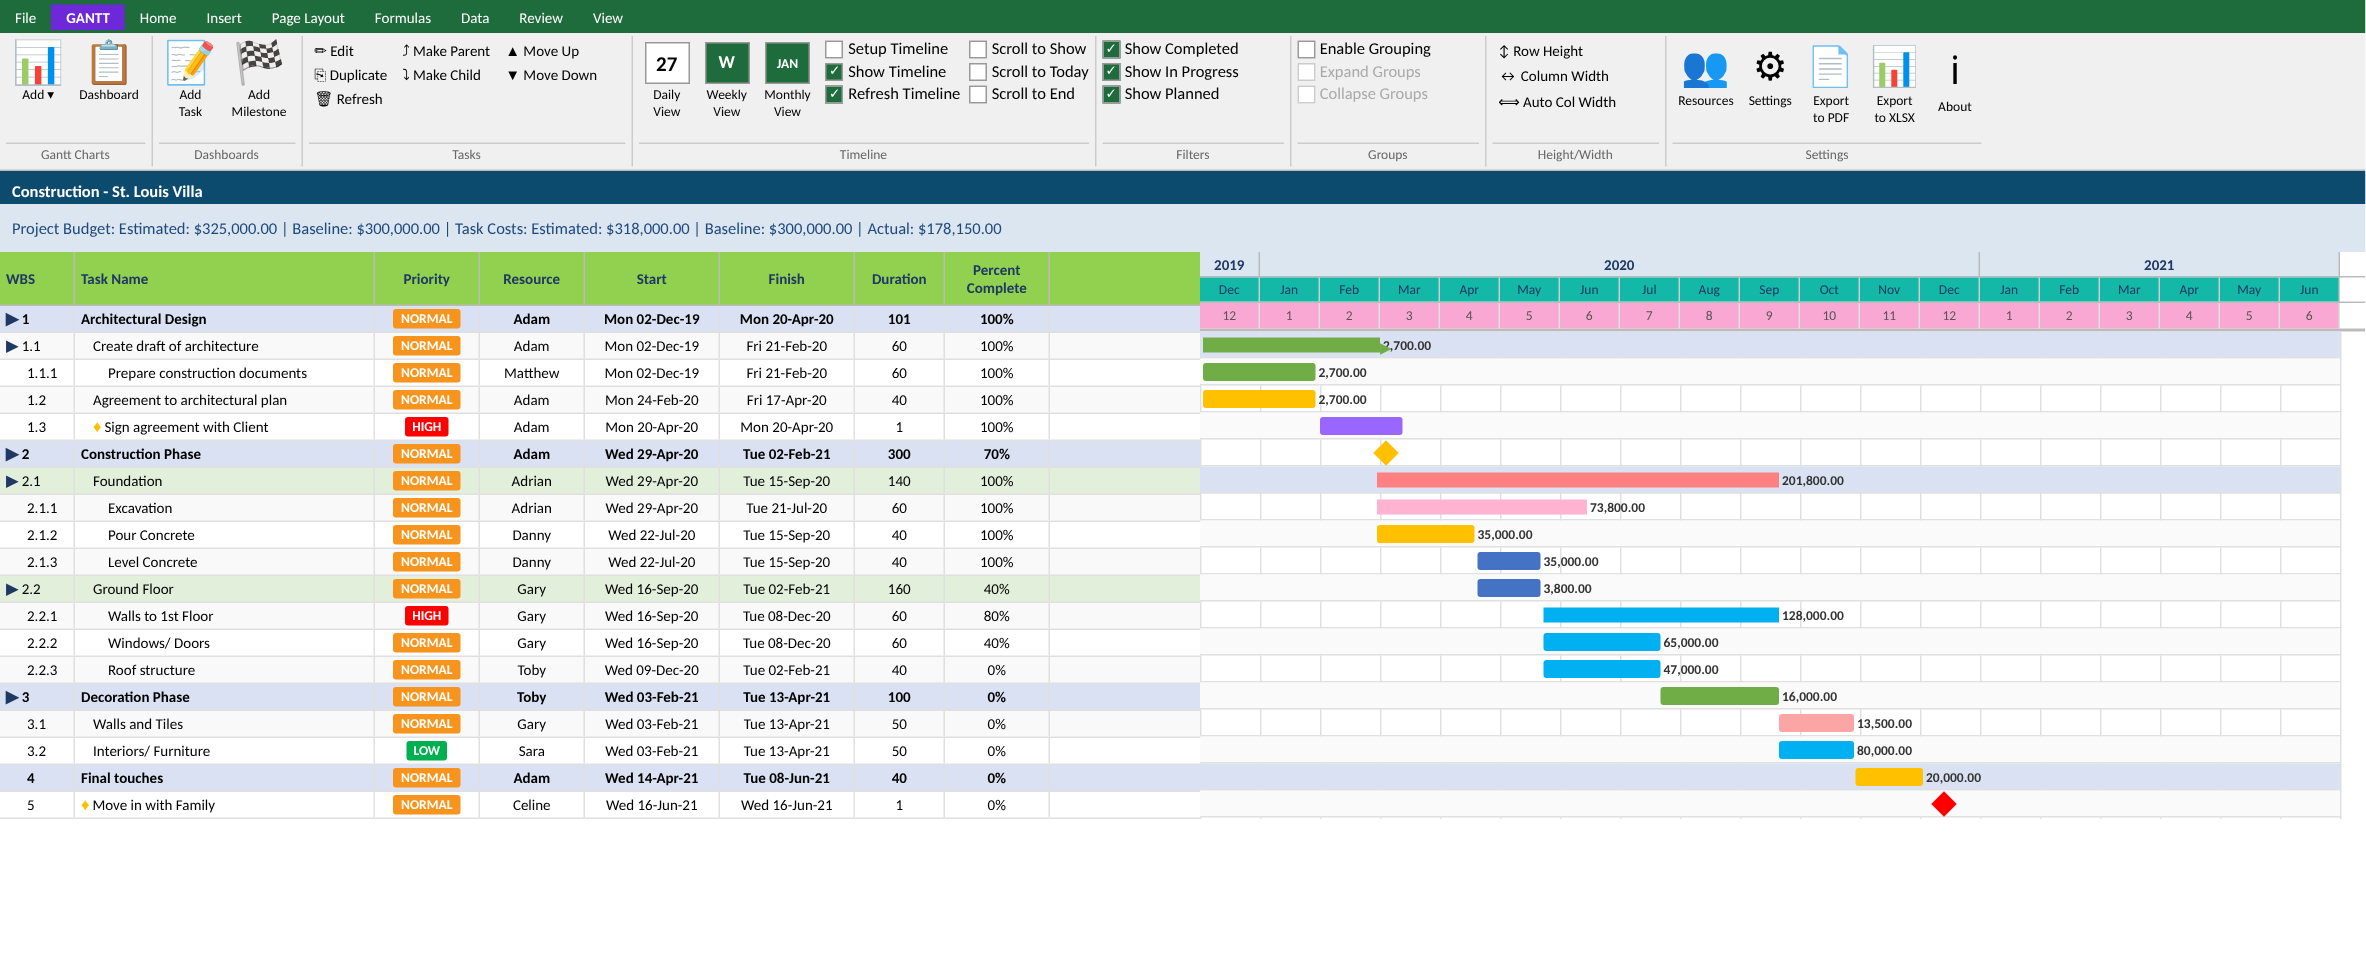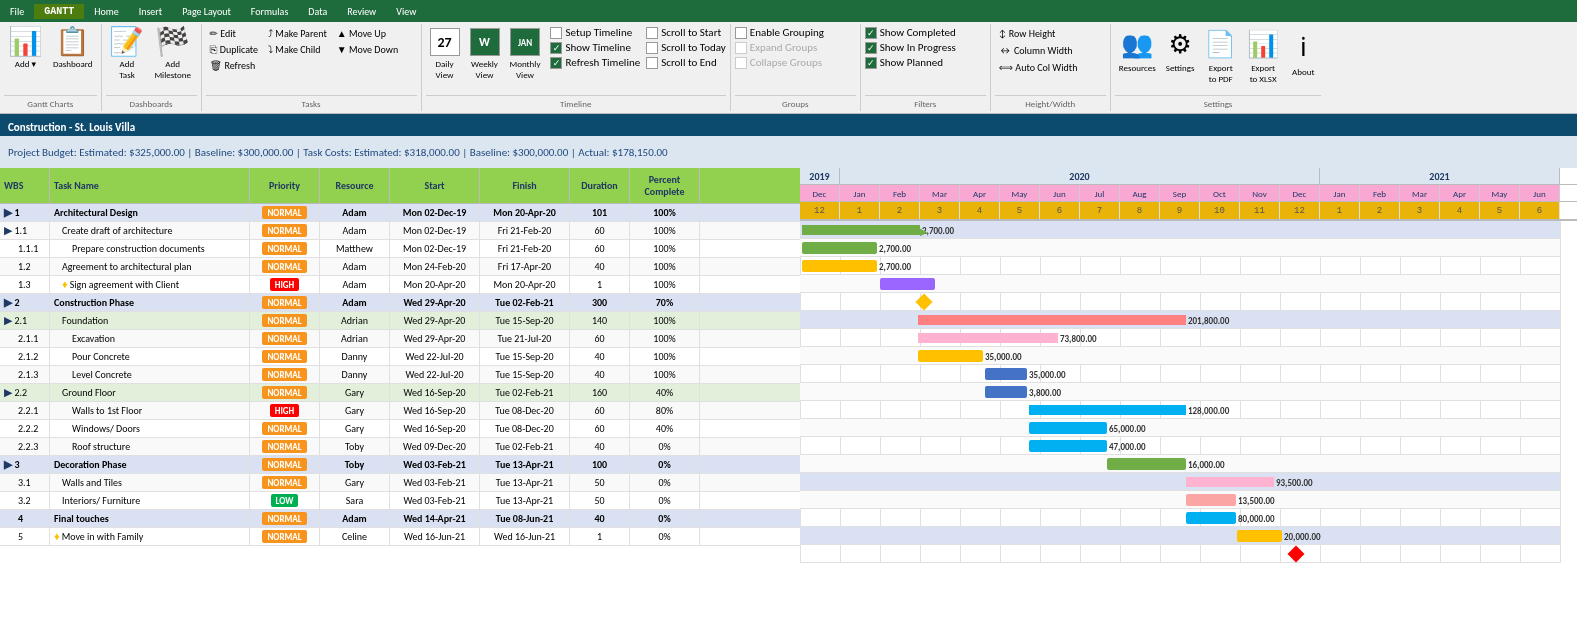--- a/index.html
+++ b/index.html
@@ -57,22 +57,22 @@
     .priority-high { background: #ff0000; }
     .priority-low { background: #00b050; }
 
     
     .gantt-chart { flex: 1; overflow: hidden; position: relative; }
     .gantt-header { background: #fff; border-bottom: 1px solid #bbb; }
     .year-row { display: flex; height: 17px; border-bottom: 1px solid #bbb; background: #fff; }
     .month-row { display: flex; height: 17px; border-bottom: 1px solid #bbb; }
     .week-row { display: flex; height: 18px; border-bottom: 1px solid #bbb; }
     .year-cell { background: #dce6f1; border-right: 1px solid #bbb; display: flex; align-items: center; justify-content: center; font-weight: bold; font-size: 10px; color: #1f3864; }
-    .month-cell { border-right: 1px solid #ccc; display: flex; align-items: center; justify-content: center; font-size: 9px; color: #1f3864; background: #f9a8d4; }
-    .week-cell { border-right: 1px solid #e0e0e0; display: flex; align-items: center; justify-content: center; font-size: 9px; color: #555; background: #eab308; font-family: Liberation Mono, monospace; }
+    .month-cell { border-right: 1px solid #ccc; display: flex; align-items: center; justify-content: center; font-size: 9px; color: #1f3864; background: #14b8a6; }
+    .week-cell { border-right: 1px solid #e0e0e0; display: flex; align-items: center; justify-content: center; font-size: 9px; color: #555; background: #f9a8d4; }
 
     .gantt-rows { position: relative; }
     .gantt-row { height: 18px; border-bottom: 1px solid #e0e0e0; position: relative; }
     .gantt-row:nth-child(even) { background: #fafafa; }
     .gantt-row.group { background: #d9e1f2; }
 
     
     .bar { position: absolute; height: 12px; top: 3px; border-radius: 2px; display: flex; align-items: center; font-size: 8px; font-weight: bold; color: #333; padding-left: 2px; overflow: visible; white-space: nowrap; }
     .bar-label { position: absolute; left: 100%; padding-left: 2px; font-size: 9px; color: #333; }
 
@@ -82,21 +82,21 @@
     .cb-box { width: 12px; height: 12px; border: 1px solid #999; background: #fff; display: flex; align-items: center; justify-content: center; font-size: 9px; }
     .cb-box.checked { background: #1e6b3c; color: #fff; }
     .cb-box.checked::after { content: '✓'; }
     .cb-box.unchecked { background: #fff; }
   </style>
 </head>
 <body>
 
 <div class="menu-bar">
   <span>File</span>
-  <span style="background:#4d7c0f; font-weight:bold;font-family:Liberation Mono, monospace;">GANTT</span>
+  <span style="background:#6d28d9; font-weight:bold;">GANTT</span>
   <span>Home</span>
   <span>Insert</span>
   <span>Page Layout</span>
   <span>Formulas</span>
   <span>Data</span>
   <span>Review</span>
   <span>View</span>
 </div>
 
 <div class="ribbon">
@@ -172,73 +172,73 @@
           <span>Show Timeline</span>
         </div>
         <div class="cb-item">
           <div class="cb-box checked"></div>
           <span>Refresh Timeline</span>
         </div>
       </div>
       <div class="ribbon-col" style="gap:2px; margin-left:4px;">
         <div class="cb-item">
           <div class="cb-box unchecked"></div>
-          <span>Scroll to Start</span>
+          <span>Scroll to Show</span>
         </div>
         <div class="cb-item">
           <div class="cb-box unchecked"></div>
           <span>Scroll to Today</span>
         </div>
         <div class="cb-item">
           <div class="cb-box unchecked"></div>
           <span>Scroll to End</span>
         </div>
       </div>
     </div>
     <div class="ribbon-group-label">Timeline</div>
   </div>
 
   <div class="ribbon-group" style="min-width:130px;">
     <div class="ribbon-items">
       <div class="ribbon-col" style="gap:2px;">
         <div class="cb-item">
+          <div class="cb-box checked"></div>
+          <span>Show Completed</span>
+        </div>
+        <div class="cb-item">
+          <div class="cb-box checked"></div>
+          <span>Show In Progress</span>
+        </div>
+        <div class="cb-item">
+          <div class="cb-box checked"></div>
+          <span>Show Planned</span>
+        </div>
+      </div>
+    </div>
+    <div class="ribbon-group-label">Filters</div>
+  </div>
+
+  <div class="ribbon-group" style="min-width:130px;">
+    <div class="ribbon-items">
+      <div class="ribbon-col" style="gap:2px;">
+        <div class="cb-item">
           <div class="cb-box unchecked"></div>
           <span>Enable Grouping</span>
         </div>
         <div class="cb-item" style="color:#aaa;">
           <div class="cb-box unchecked" style="border-color:#ccc;"></div>
           <span>Expand Groups</span>
         </div>
         <div class="cb-item" style="color:#aaa;">
           <div class="cb-box unchecked" style="border-color:#ccc;"></div>
           <span>Collapse Groups</span>
         </div>
       </div>
     </div>
     <div class="ribbon-group-label">Groups</div>
-  </div>
-
-  <div class="ribbon-group" style="min-width:130px;">
-    <div class="ribbon-items">
-      <div class="ribbon-col" style="gap:2px;">
-        <div class="cb-item">
-          <div class="cb-box checked"></div>
-          <span>Show Completed</span>
-        </div>
-        <div class="cb-item">
-          <div class="cb-box checked"></div>
-          <span>Show In Progress</span>
-        </div>
-        <div class="cb-item">
-          <div class="cb-box checked"></div>
-          <span>Show Planned</span>
-        </div>
-      </div>
-    </div>
-    <div class="ribbon-group-label">Filters</div>
   </div>
 
   <div class="ribbon-group" style="min-width:120px;">
     <div class="ribbon-items">
       <div class="ribbon-col" style="gap:2px;">
         <div class="ribbon-btn-small">↕ Row Height</div>
         <div class="ribbon-btn-small">↔ Column Width</div>
         <div class="ribbon-btn-small">⟺ Auto Col Width</div>
       </div>
     </div>
@@ -774,25 +774,20 @@
         <div class="gantt-row" style="width: 760px;">
           <div class="bar" style="left: 229px; width: 78px; background: rgb(0, 176, 240);">
             <span class="bar-label">47,000.00</span>
           </div>
         </div>
         <div class="gantt-row" style="width: 760px;">
           <div class="bar" style="left: 307px; width: 79px; background: rgb(112, 173, 71);">
             <span class="bar-label">16,000.00</span>
           </div>
         </div>
-        <div class="gantt-row group" style="width: 760px;">
-          <div class="bar" style="left: 386px; width: 88px; background: rgb(255, 179, 209); height: 10px; top: 4px; border-radius: 0px;">
-            <span class="bar-label">93,500.00</span>
-          </div>
-        </div>
         <div class="gantt-row" style="width: 760px;">
           <div class="bar" style="left: 386px; width: 50px; background: #fca5a5;">
             <span class="bar-label">13,500.00</span>
           </div>
         </div>
         <div class="gantt-row" style="width: 760px;">
           <div class="bar" style="left: 386px; width: 50px; background: rgb(0, 176, 240);">
             <span class="bar-label">80,000.00</span>
           </div>
         </div>

